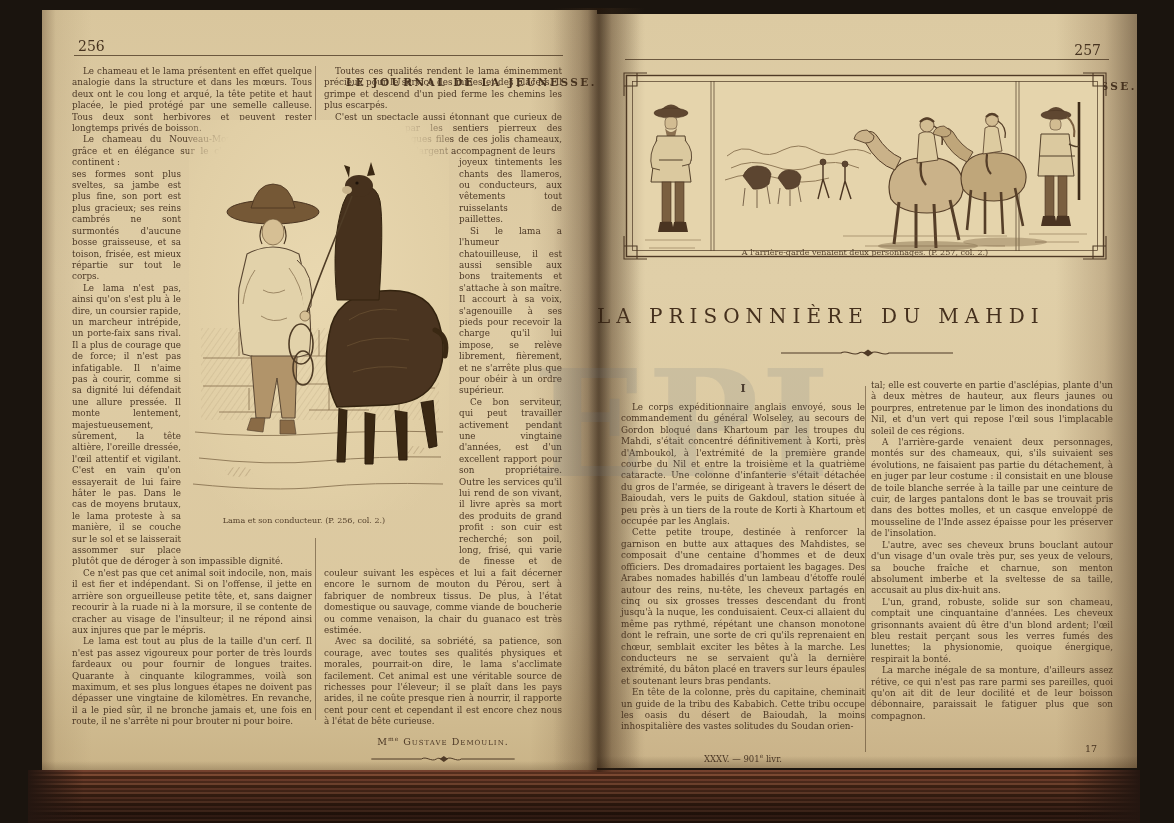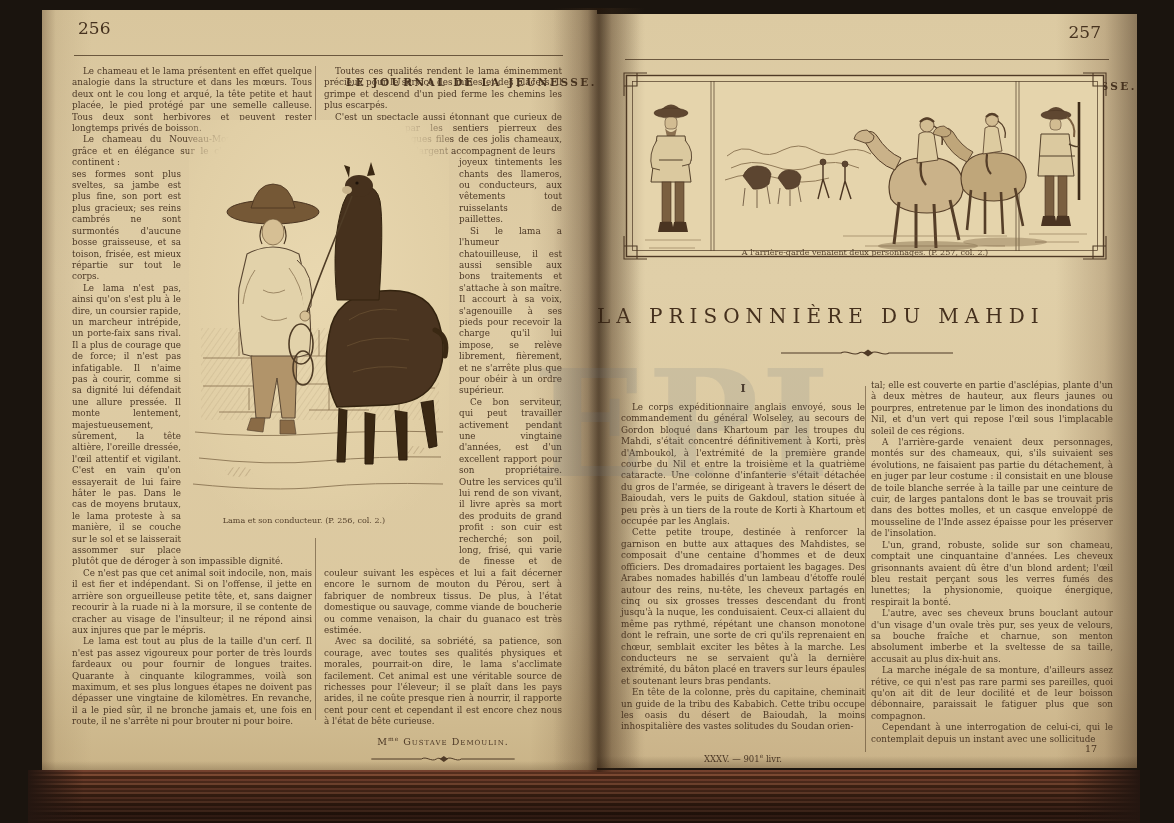--- a/index.html
+++ b/index.html
@@ -16,21 +16,21 @@
       linear-gradient(180deg,#dccaa2 0%,#e0cfa8 35%,#d9c69d 80%,#c9b288 100%);}
   .page::after{content:"";position:absolute;left:0;right:0;bottom:0;height:12px;
     background:linear-gradient(180deg,rgba(0,0,0,0),rgba(60,40,20,0.30));pointer-events:none;}
   .gutter{position:absolute;left:553px;top:8px;width:92px;height:764px;z-index:5;pointer-events:none;
     background:linear-gradient(90deg,rgba(0,0,0,0) 0,rgba(70,48,28,0.30) 38%,rgba(42,26,13,0.60) 50%,rgba(70,48,28,0.28) 64%,rgba(0,0,0,0) 100%);}
   .book-bottom{position:absolute;left:28px;top:770px;width:1112px;height:53px;
     background:
       linear-gradient(90deg,#241610 0,rgba(0,0,0,0) 5%,rgba(0,0,0,0) 94%,#241610 100%),
       linear-gradient(180deg,rgba(0,0,0,0.05),rgba(0,0,0,0.62) 85%),
       repeating-linear-gradient(180deg,#7c4530 0 2px,#5c3220 2px 4px,#8a5238 4px 6px,#4e2a18 6px 9px);}
-  .hdr-num{position:absolute;top:8px;font-size:17px;color:#46321f;}
+  .hdr-num{position:absolute;top:28px;font-size:14px;color:#46321f;}
   .page-left .hdr-num{left:36px;} .page-right .hdr-num{right:36px;}
   .hdr-title{position:absolute;top:27px;left:0;right:0;text-align:right;font-size:10.5px;
     font-weight:bold;letter-spacing:2.5px;color:#46321f;margin-top:39px;}
   .hdr-rule{position:absolute;top:45px;height:1px;background:rgba(70,50,30,0.75);}
   .page-left .hdr-rule{left:32px;right:34px;} .page-right .hdr-rule{left:28px;right:28px;}
   .txt{font-size:8.8px;line-height:11.4px;text-align:justify;color:#4c3826;}
   .txt p{margin:0;text-indent:11px;}
   .txt p.noind{text-indent:0;}
   .lp-col1{position:absolute;left:30px;top:56px;width:240px;}
   .lp-col2{position:absolute;left:282px;top:56px;width:238px;}
@@ -274,24 +274,23 @@
     <div class="rp-numeral">I</div>
 
     <div class="txt rp-col1">
       <p>Le corps expéditionnaire anglais envoyé, sous le commandement du général Wolseley, au secours de Gordon bloqué dans Khartoum par les troupes du Mahdi, s'était concentré définitivement à Korti, près d'Amboukol, à l'extrémité de la première grande courbe du Nil et entre la troisième et la quatrième cataracte. Une colonne d'infanterie s'était détachée du gros de l'armée, se dirigeant à travers le désert de Baioudah, vers le puits de Gakdoul, station située à peu près à un tiers de la route de Korti à Khartoum et occupée par les Anglais.</p>
       <p>Cette petite troupe, destinée à renforcer la garnison en butte aux attaques des Mahdistes, se composait d'une centaine d'hommes et de deux officiers. Des dromadaires portaient les bagages. Des Arabes nomades habillés d'un lambeau d'étoffe roulé autour des reins, nu-tête, les cheveux partagés en cinq ou six grosses tresses descendant du front jusqu'à la nuque, les conduisaient. Ceux-ci allaient du même pas rythmé, répétant une chanson monotone dont le refrain, une sorte de cri qu'ils reprenaient en chœur, semblait exciter les bêtes à la marche. Les conducteurs ne se servaient qu'à la dernière extrémité, du bâton placé en travers sur leurs épaules et soutenant leurs bras pendants.</p>
       <p>En tête de la colonne, près du capitaine, cheminait un guide de la tribu des Kababich. Cette tribu occupe les oasis du désert de Baioudah, la moins inhospitalière des vastes solitudes du Soudan orien-</p>
     </div>
     <div class="txt rp-col2">
       <p class="noind">tal; elle est couverte en partie d'asclépias, plante d'un à deux mètres de hauteur, aux fleurs jaunes ou pourpres, entretenue par le limon des inondations du Nil, et d'un vert qui repose l'œil sous l'implacable soleil de ces régions.</p>
       <p>A l'arrière-garde venaient deux personnages, montés sur des chameaux, qui, s'ils suivaient ses évolutions, ne faisaient pas partie du détachement, à en juger par leur costume : il consistait en une blouse de toile blanche serrée à la taille par une ceinture de cuir, de larges pantalons dont le bas se trouvait pris dans des bottes molles, et un casque enveloppé de mousseline de l'Inde assez épaisse pour les préserver de l'insolation.</p>
+      <p>L'autre, avec ses cheveux bruns bouclant autour d'un visage d'un ovale très pur, ses yeux de velours, sa bouche fraîche et charnue, son menton absolument imberbe et la sveltesse de sa taille, accusait au plus dix-huit ans.</p>
       <p>L'un, grand, robuste, solide sur son chameau, comptait une cinquantaine d'années. Les cheveux grisonnants avaient dû être d'un blond ardent; l'œil bleu restait perçant sous les verres fumés des lunettes; la physionomie, quoique énergique, respirait la bonté.</p>
-      <p>L'autre, avec ses cheveux bruns bouclant autour d'un visage d'un ovale très pur, ses yeux de velours, sa bouche fraîche et charnue, son menton absolument imberbe et la sveltesse de sa taille, accusait au plus dix-huit ans.</p>
       <p>La marche inégale de sa monture, d'ailleurs assez rétive, ce qui n'est pas rare parmi ses pareilles, quoi qu'on ait dit de leur docilité et de leur boisson débonnaire, paraissait le fatiguer plus que son compagnon.</p>
-      <p>Cependant à une interrogation de celui-ci, qui le contemplait depuis un instant avec une sollicitude</p>
     </div>
 
     <div class="divider rp-div"></div>
 
     <div class="rp-footer"><span>XXXV. — 901</span><sup>e</sup><span> livr.</span></div>
     <div class="rp-pagemark">17</div>
   </div>
 
   <div class="gutter"></div>
   <div class="book-bottom"></div>

